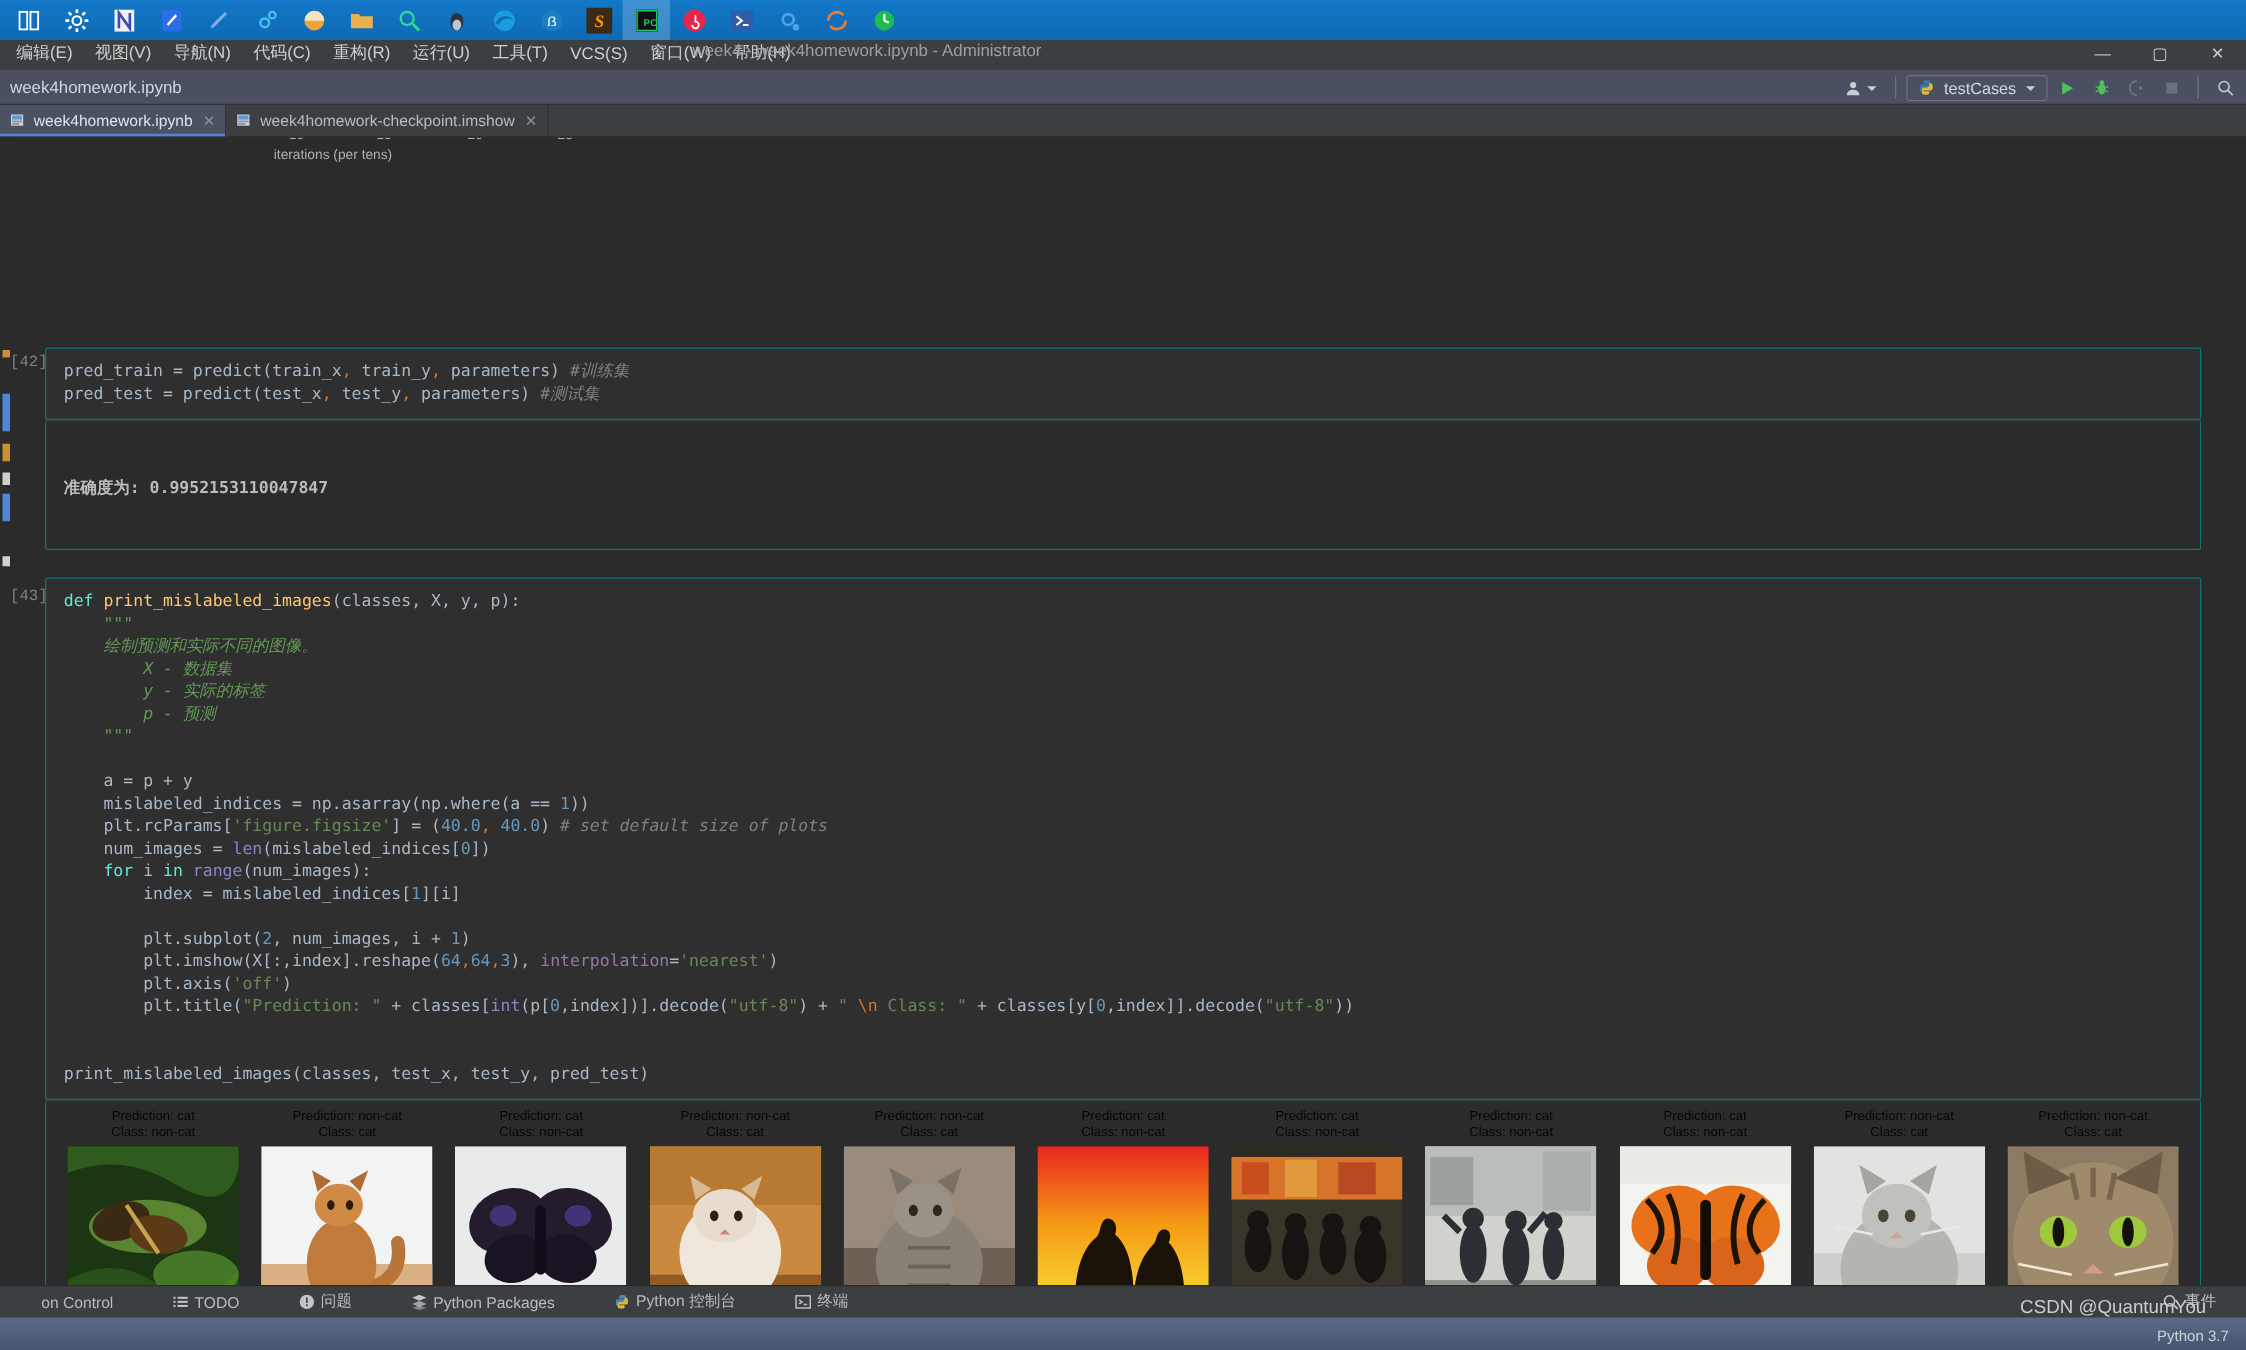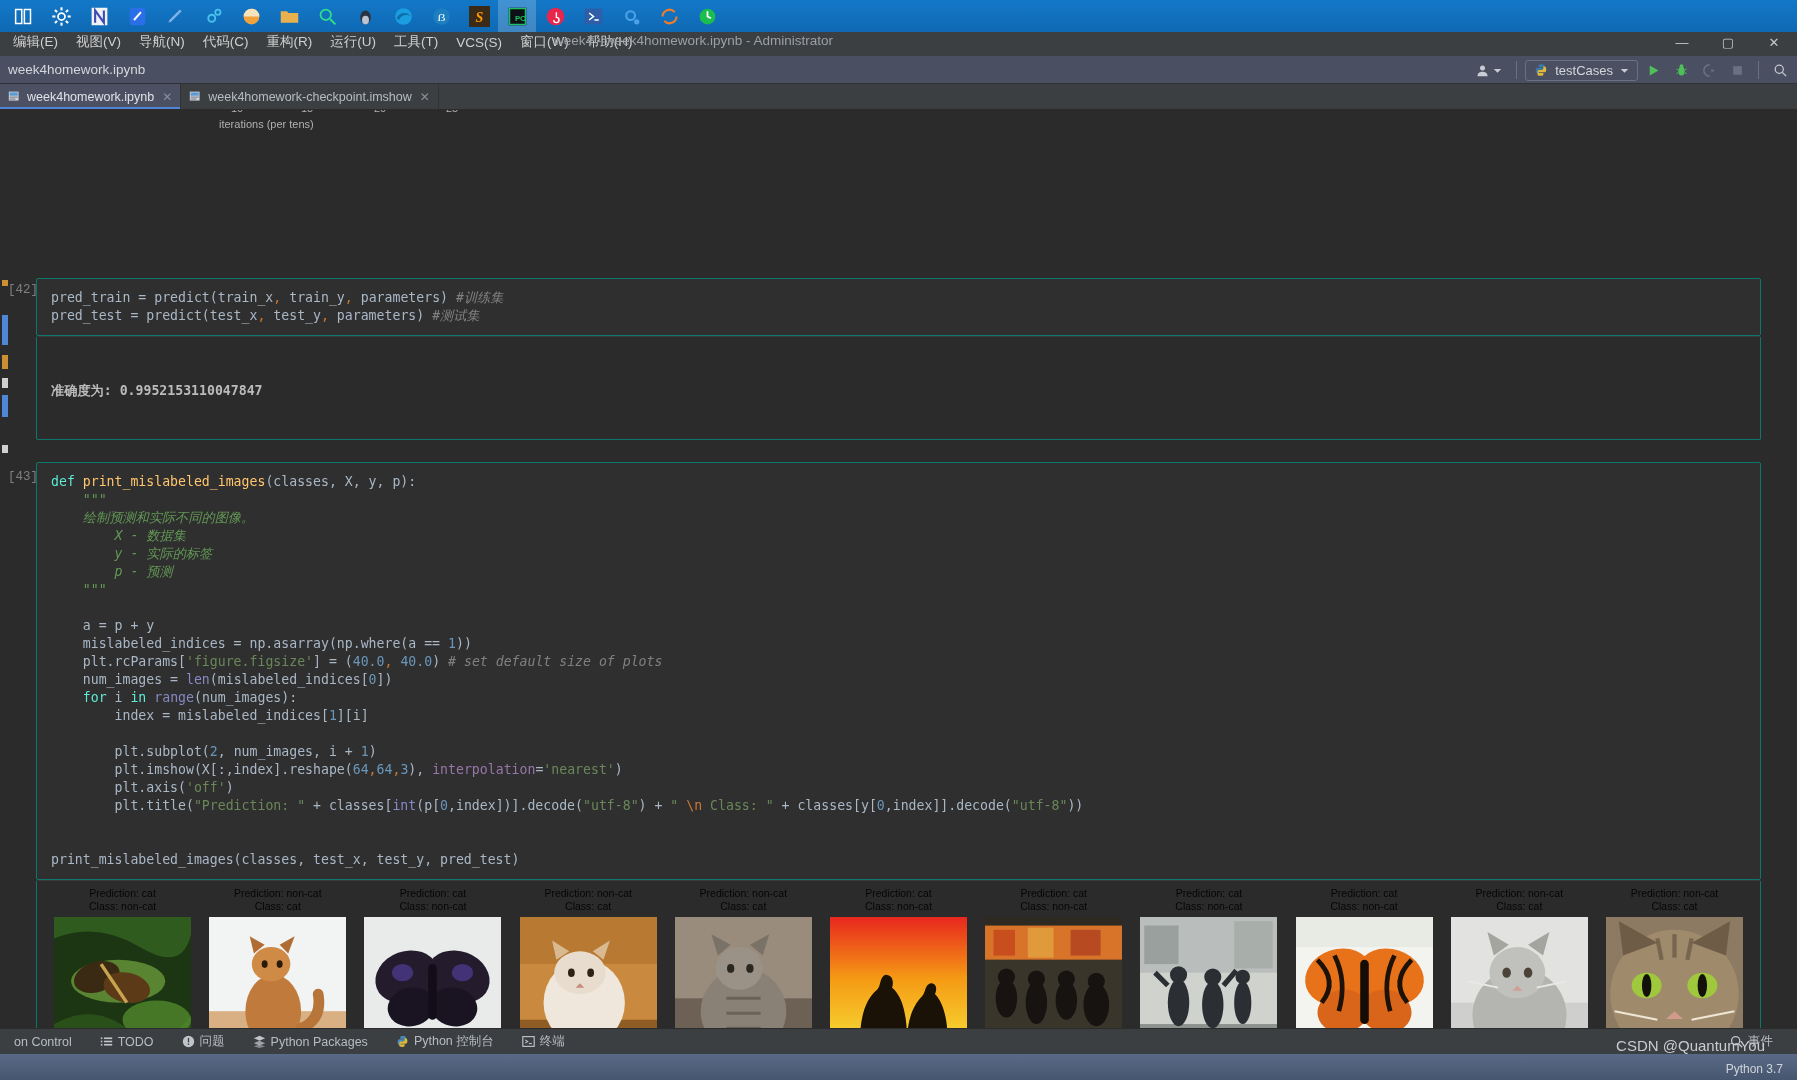--- a/index.html
+++ b/index.html
@@ -183,21 +183,21 @@
 
   
   .statusbar {
     position:absolute; bottom: 26px; left:0;
     width: 1797px; height: 26px;
     background:#3c3f41;
     display:flex; align-items:center;
     color:#b7bcc4; font-size:12.5px;
     border-top:1px solid #2b2b2b;
   }
-  .sb-item { display:flex; align-items:center; gap:5px; padding: 0 14px; white-space:nowrap; }
+  .sb-item { display:flex; align-items:center; gap:5px; padding: 0 14px; white-space:nowrap;margin-left:19px; }
   .sb-right { position:absolute; right:10px; display:flex; align-items:center; gap:12px; }
 
   
   .desktop {
     position:absolute; bottom:0; left:0; width:1797px; height:26px;
     background: linear-gradient(180deg,#5a6a86 0%, #47566f 100%);
   }
   .watermark {
     position:absolute; right:32px; bottom:26px;
     color:#c9ccd1; font-size:15px; font-family:"Liberation Sans",sans-serif;

